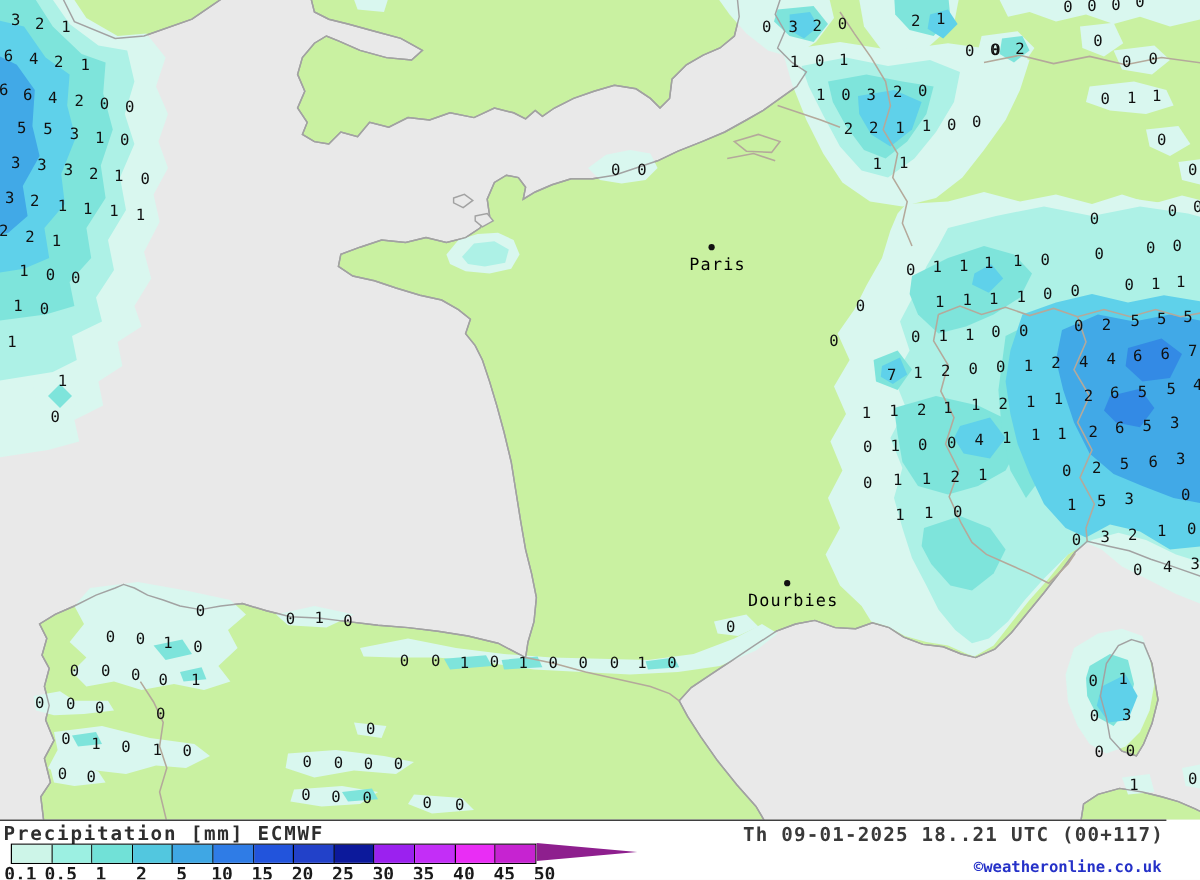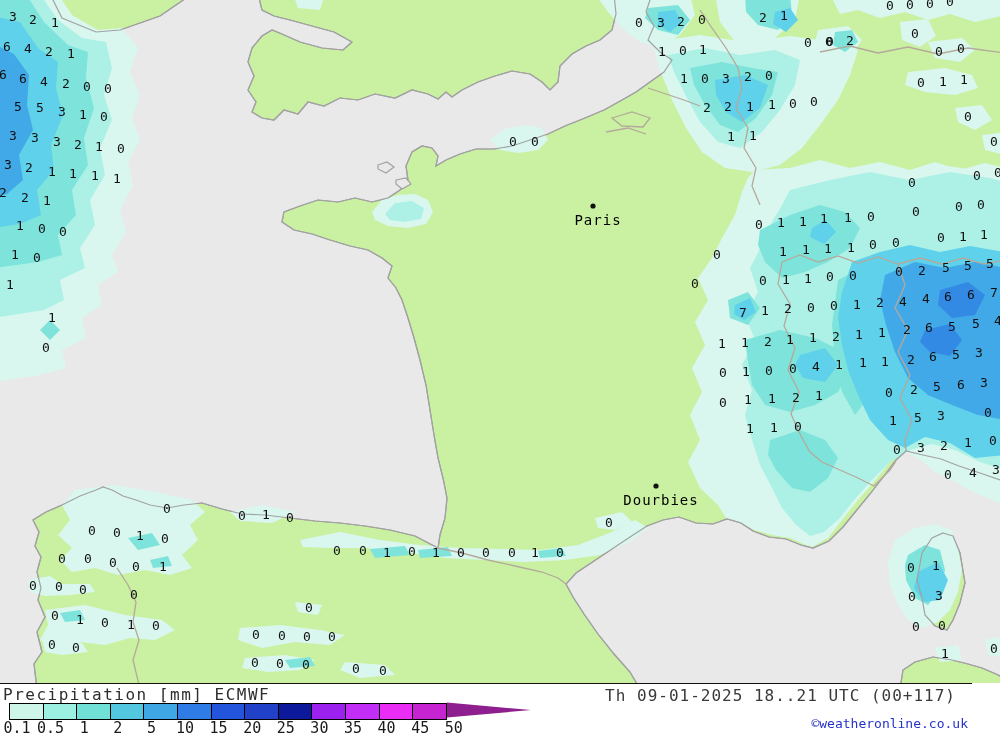--- a/index.html
+++ b/index.html
@@ -1,23 +1,23 @@
 <!DOCTYPE html>
 <html><head>
 <meta charset="utf-8">
 <style>
   html,body{margin:0;padding:0;background:#fff;}
   .stage{position:relative;width:1000px;height:733px;overflow:hidden;
          font-family:"DejaVu Sans Mono",monospace;background:#fff;}
   svg.map{display:block;}
   .values text{font-family:"DejaVu Sans Mono",monospace;font-size:13px;fill:#101010;text-anchor:middle;}
   .city-label{font-family:"DejaVu Sans Mono",monospace;font-size:14px;fill:#000;text-anchor:middle;letter-spacing:1px;}
-  .footer{position:absolute;left:0;top:683px;width:972px;height:50px;background:#ffffff;border-top:1px solid #111;}
+  .footer{position:absolute;left:0;top:683px;width:972px;height:50px;background:#ffffff;border-top:1px solid #111;font-weight:bold;}
   .legend-title{position:absolute;left:3px;top:1px;font-size:16px;letter-spacing:1.5px;color:#2e2e2e;white-space:pre;}
-  .footer-date{position:absolute;right:16px;top:2px;font-size:16px;letter-spacing:1px;color:#3a3a3a;white-space:pre;}
+  .footer-date{position:absolute;right:2px;top:2px;font-size:16px;letter-spacing:1px;color:#3a3a3a;white-space:pre;}
   .colorbar{position:absolute;left:9px;top:19px;height:15px;display:flex;border:1px solid #000;}
   .colorbar .cell{width:32.6px;height:100%;border-right:1px solid #000;}
   .colorbar .cell:last-child{border-right:none;}
   .arrow-svg{position:absolute;left:447px;top:18px;}
   .ticks span{position:absolute;top:35px;font-size:15px;color:#1a1a1a;transform:translateX(-50%);white-space:nowrap;}
   .copyright{position:absolute;right:4px;top:32px;font-size:13px;color:#2531c8;text-decoration:none;}
 </style>
 </head>
 <body>
 

